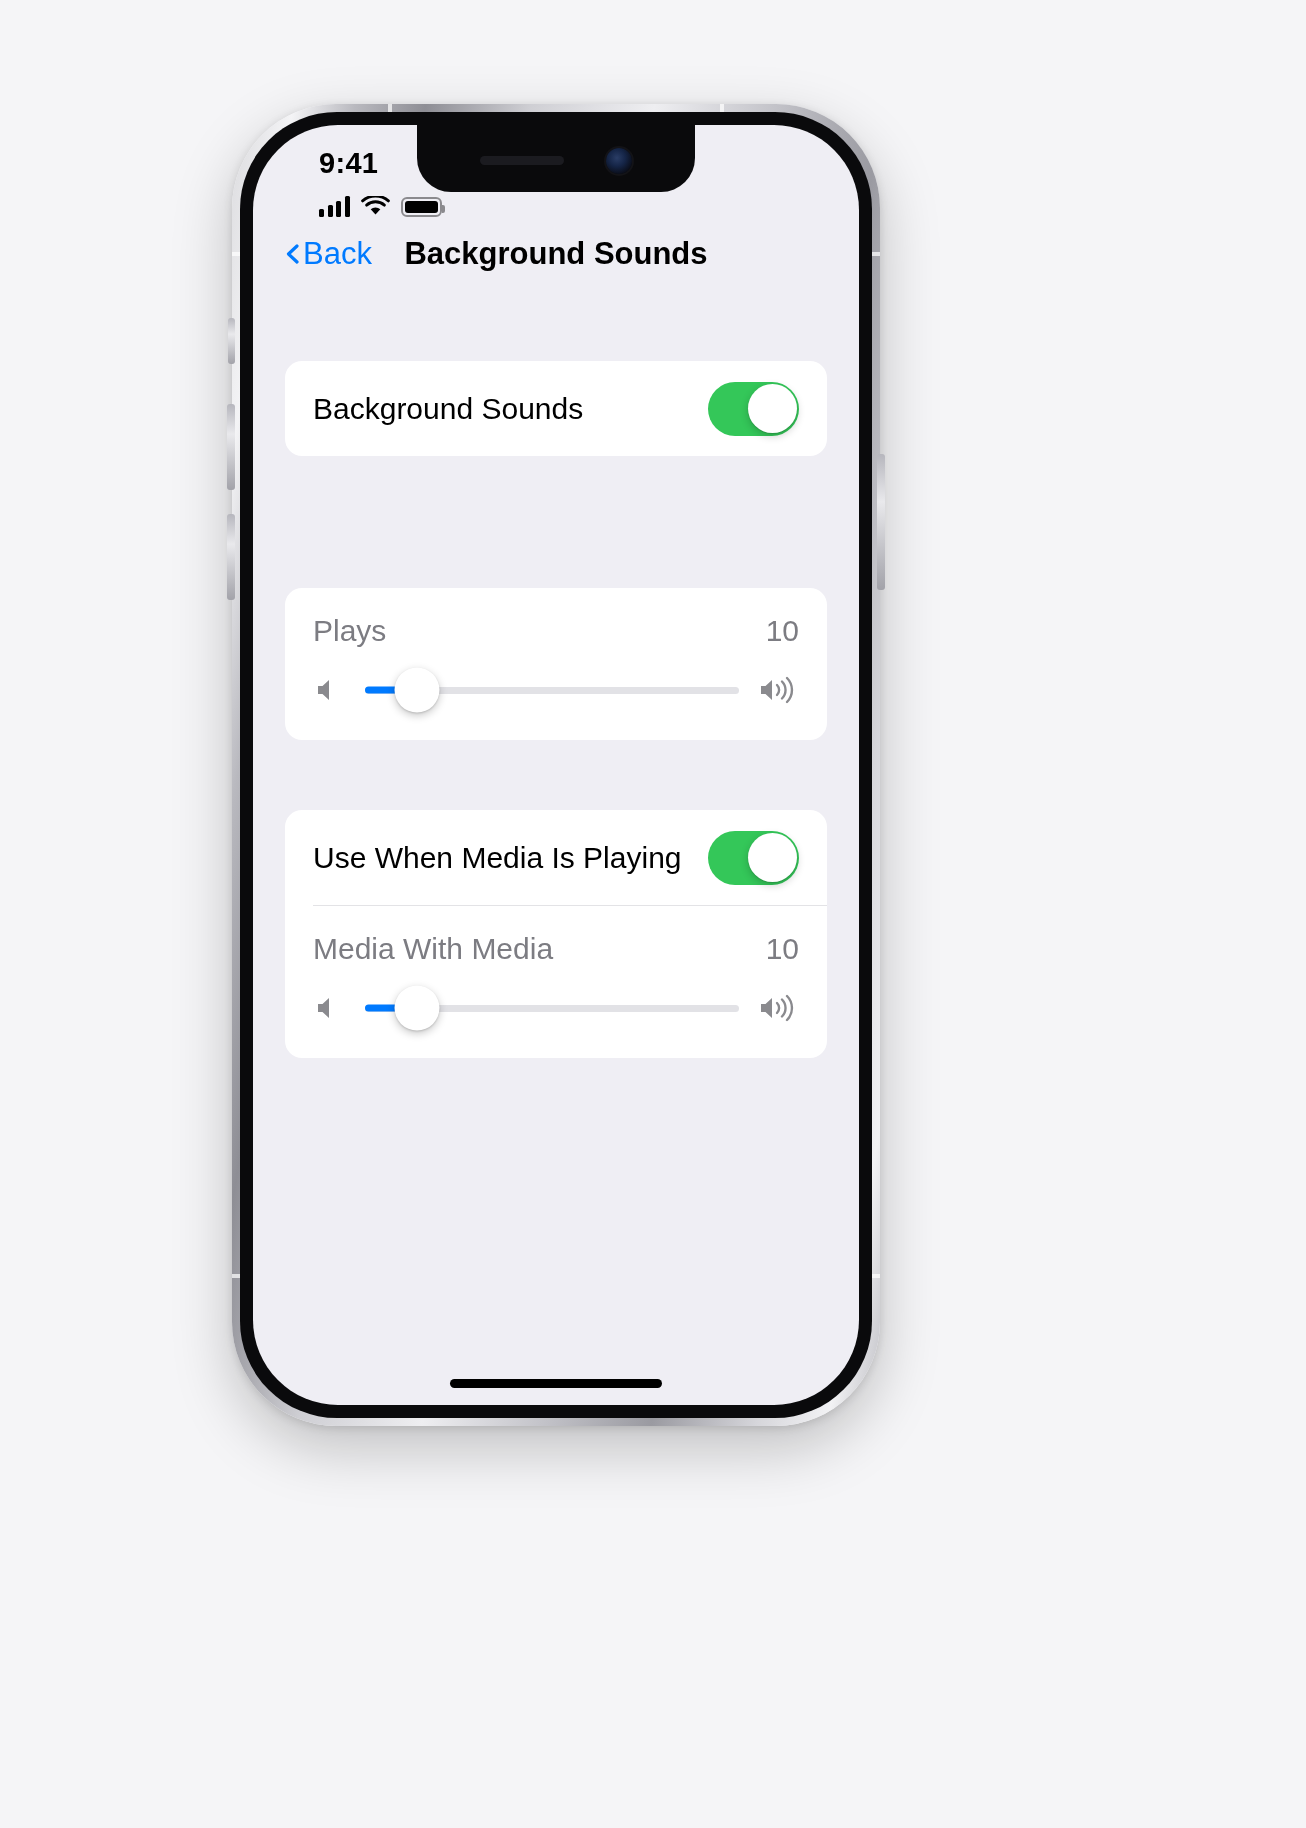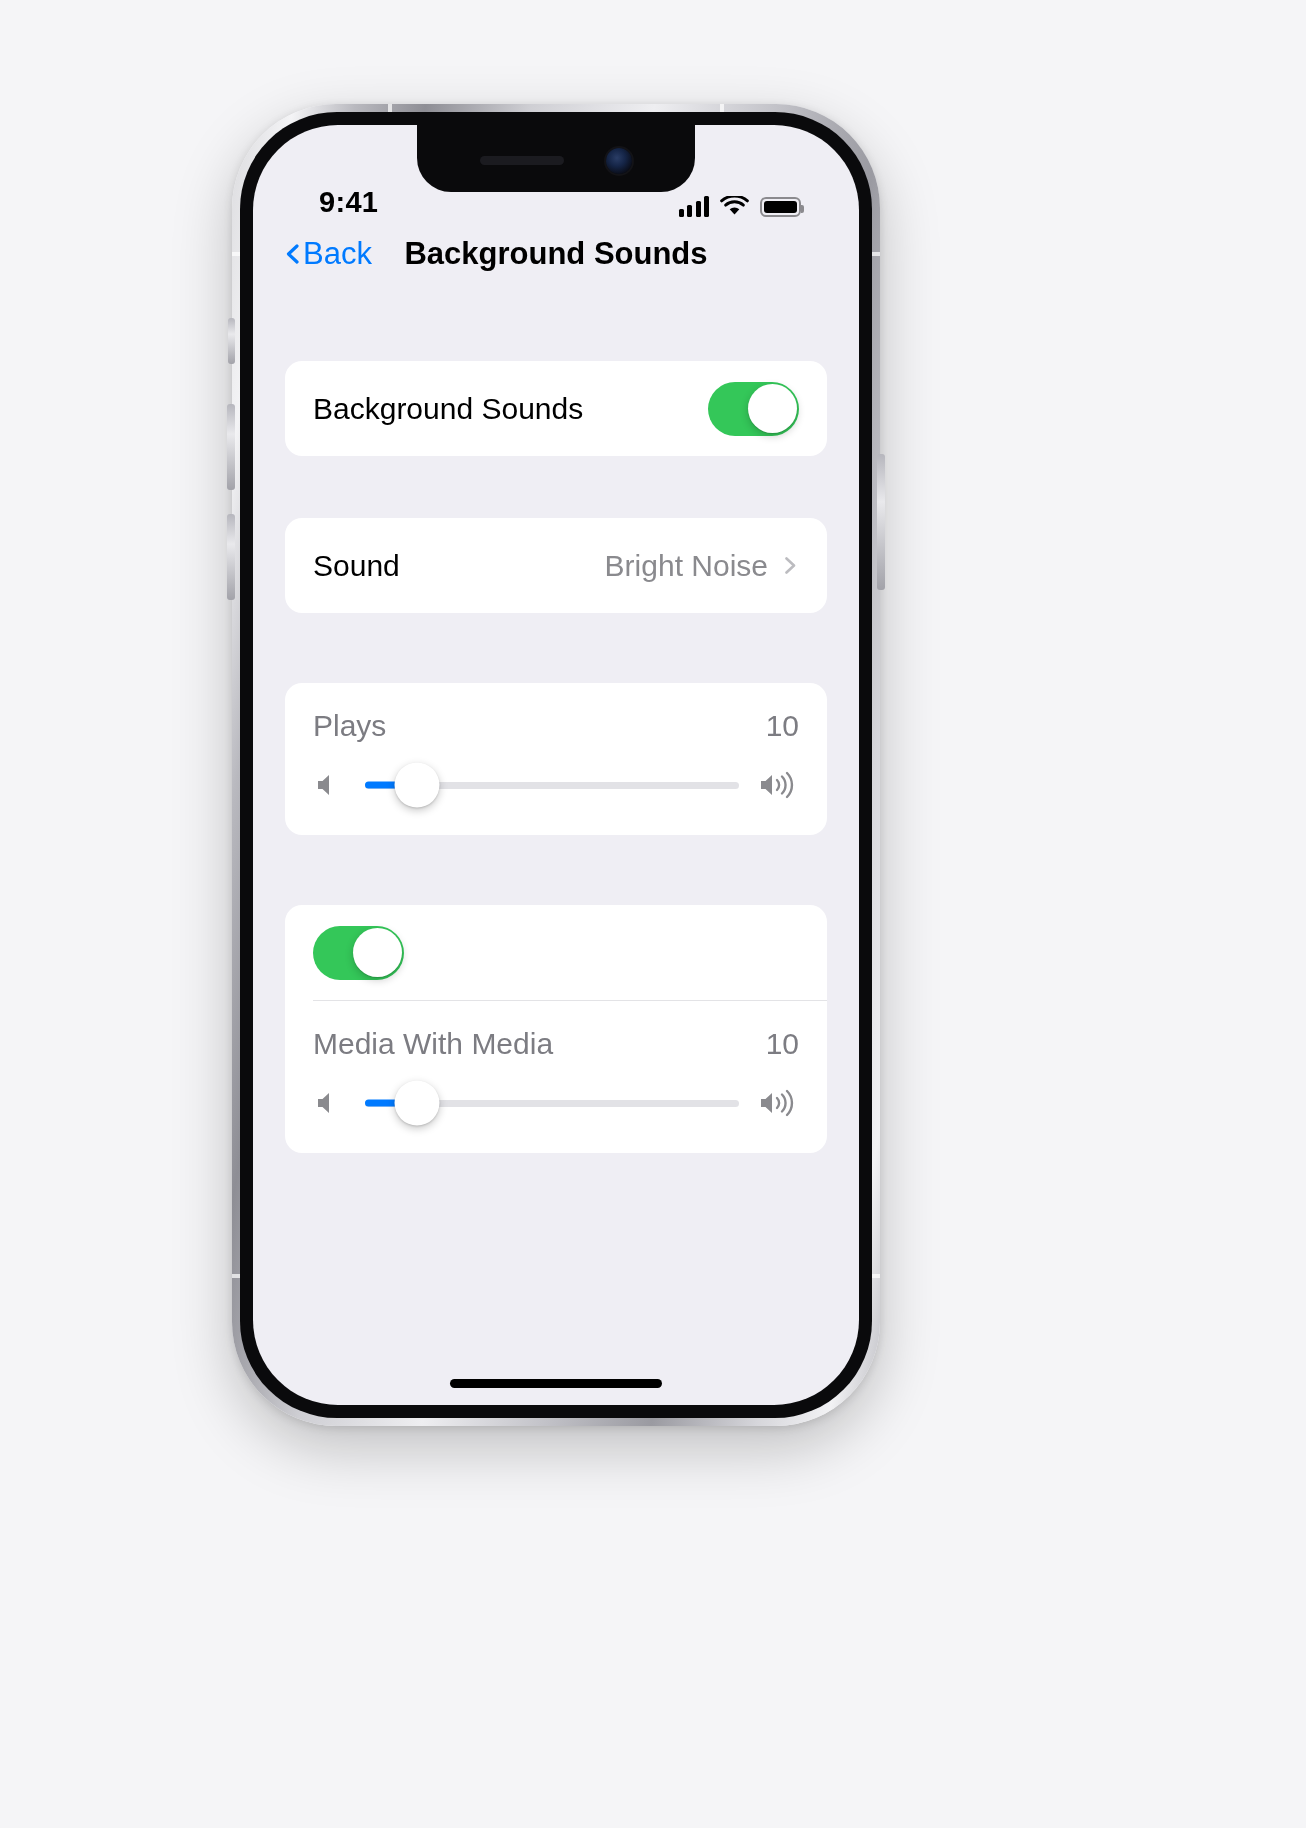--- a/index.html
+++ b/index.html
@@ -51,23 +51,24 @@
   #btn-volup  { left: -5px; top: 300px;  width: 8px; height: 86px; }
   #btn-voldn  { left: -5px; top: 410px;  width: 8px; height: 86px; }
   #btn-power  { right: -5px; top: 350px; width: 8px; height: 136px; }
 
   
   .antenna { position: absolute; background: rgba(255,255,255,.72); }
 
   
   #status-bar {
     position: absolute; top: 0; left: 0; right: 0; height: 92px;
-    display: flex; align-items: flex-end; justify-content: space-between;
+    display: flex; align-items: flex-start; justify-content: space-between;
     padding: 24px 58px 0 66px;
     z-index: 6;
+    flex-direction: column;
   }
   #status-time {
     font-size: 29px; font-weight: bold; color: #000;
     letter-spacing: .3px; line-height: 1;
   }
   #status-icons { display: flex; align-items: flex-end; gap: 11px; }
 
   .signal-bars { display: flex; align-items: flex-end; gap: 3.5px; height: 21px; }
   .signal-bars i { width: 5px; background: #000; border-radius: 1.5px; display: block; }
   .signal-bars i:nth-child(1) { height: 8px; }
@@ -249,31 +250,20 @@
             <span class="row-label">Background Sounds</span>
             <span class="toggle" style="background: rgb(52, 199, 89);">
               <span class="knob"></span>
             </span>
           </div>
         </div>
 
 
         <div class="gap-md"></div>
 
-        <div class="card">
-          <div class="row">
-            <span class="row-label">Sound</span>
-            <span class="row-right">
-              <span class="row-value">Bright Noise</span>
-              <svg class="chevron-right" viewBox="0 0 17 17">
-                <path d="M4.5 1.5 L12 8.5 L4.5 15.5" stroke="#bcbcc0" stroke-width="2.6" fill="none" stroke-linecap="round" stroke-linejoin="round"></path>
-              </svg>
-            </span>
-          </div>
-        </div>
 
         <div class="gap-lg"></div>
 
         <div class="card">
           <div class="slider-block">
             <div class="slider-head">
               <span class="lbl">Plays</span>
               <span class="val">10</span>
             </div>
             <div class="slider-row">
@@ -292,20 +282,21 @@
                 <path d="M30 5 a17 17 0 0 1 0 24" stroke="#8a8a8e" stroke-width="2.4" fill="none" stroke-linecap="round"></path>
               </svg>
             </div>
           </div>
         </div>
 
         <div class="gap-lg"></div>
 
         <div class="card">
           <div class="row">
+            <span class="row-label">Use When Media Is Playing</span>
             <span class="toggle" style="background: rgb(52, 199, 89);">
               <span class="knob"></span>
             </span>
           </div>
           <div class="divider"></div>
           <div class="slider-block">
             <div class="slider-head">
               <span class="lbl">Media With Media</span>
               <span class="val">10</span>
             </div>

